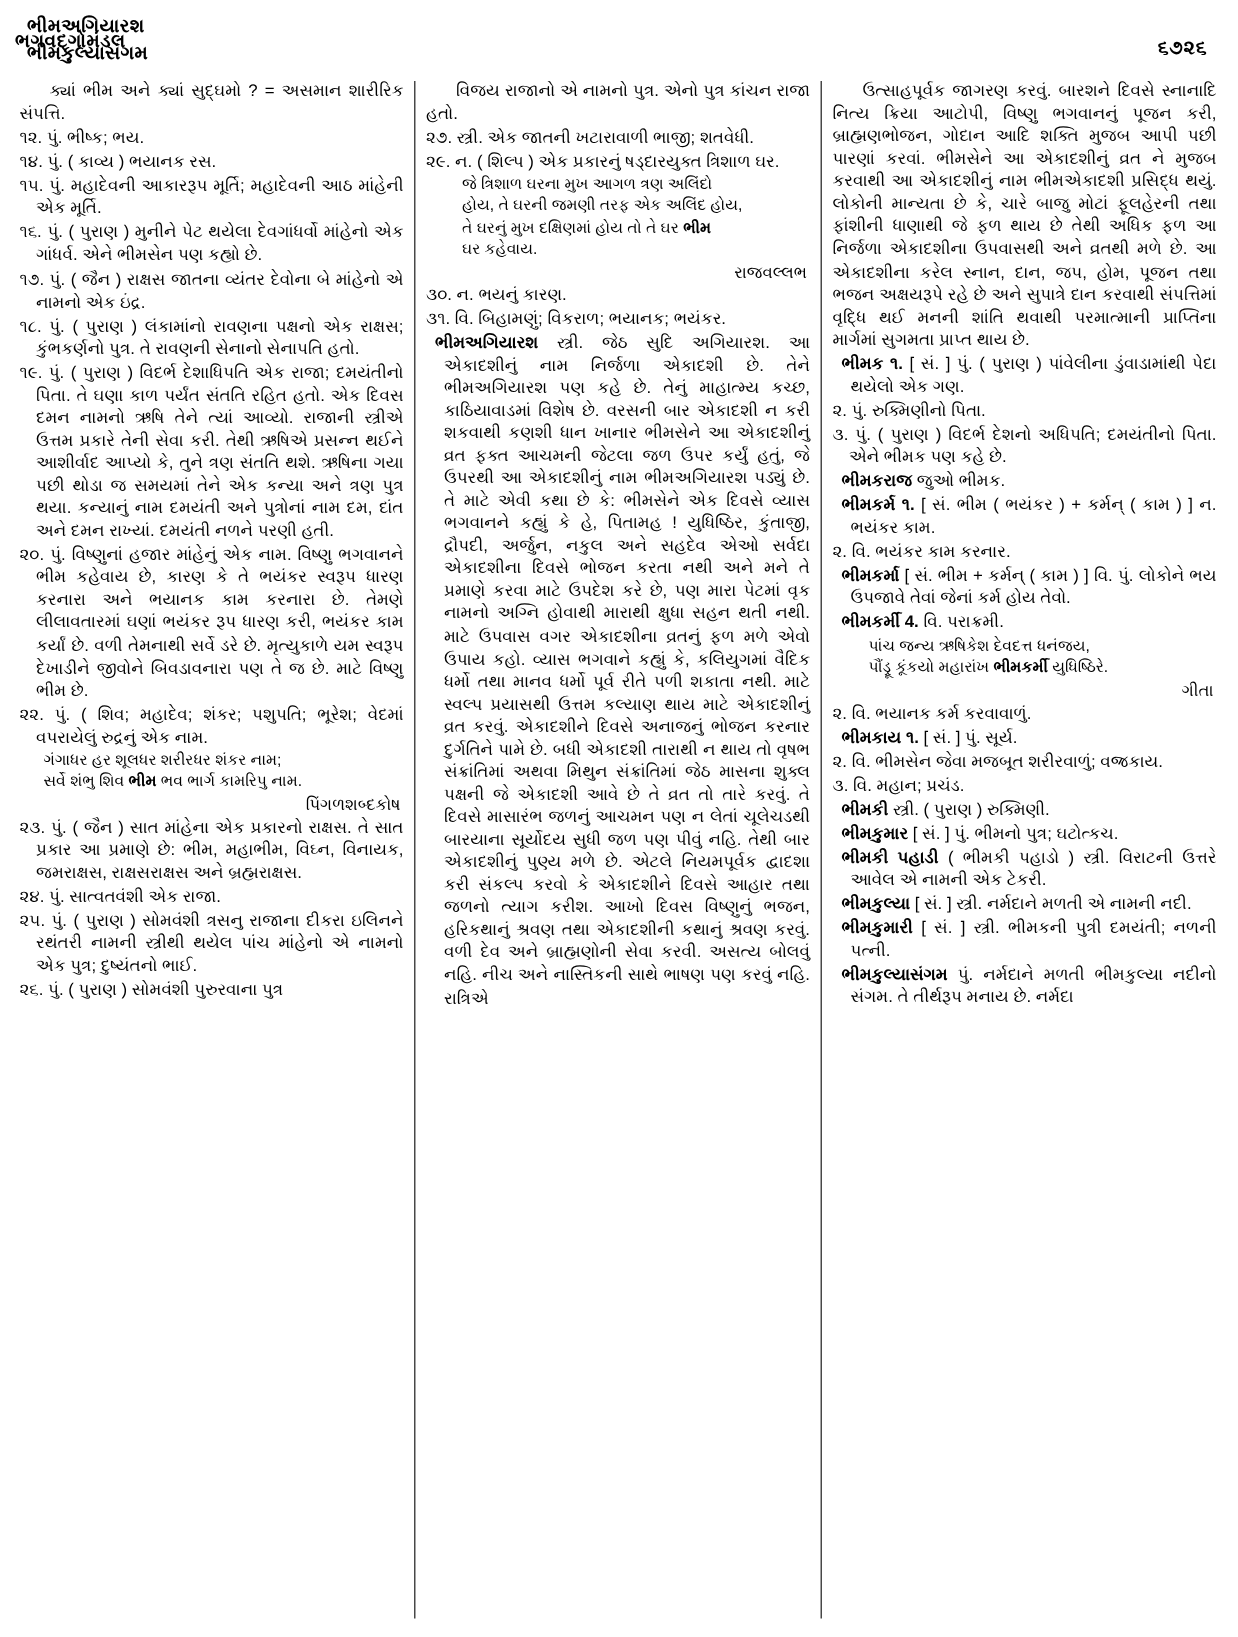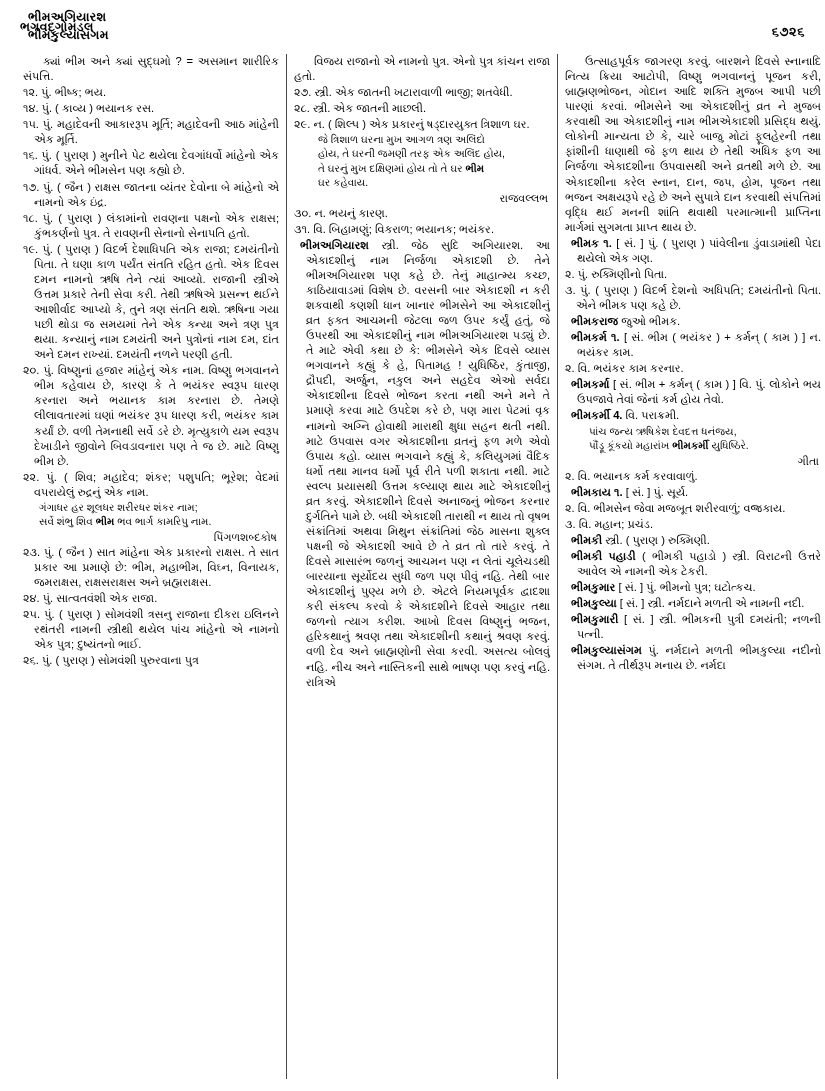--- a/index.html
+++ b/index.html
@@ -13,21 +13,21 @@
     font-family: "Liberation Sans", "DejaVu Sans", sans-serif;
     color: #000000;
     position: relative;
     overflow: hidden;
   }
   .page {
     width: 825px;
     height: 975px;
     position: relative;
     box-sizing: border-box;
-    padding: 8px 10px 4px 20px;
+    padding: 8px 10px 4px 10px;
   }
 
   
   .header {
     position: relative;
     height: 44px;
     margin-bottom: 2px;
   }
   .hdr-left {
     position: absolute;
@@ -152,21 +152,20 @@
         <div class="cite">પિંગળશબ્દકોષ</div>
         <div class="entry">૨૩. પું. ( જૈન ) સાત માંહેના એક પ્રકારનો રાક્ષસ. તે સાત પ્રકાર આ પ્રમાણે છે: ભીમ, મહાભીમ, વિઘ્ન, વિનાયક, જમરાક્ષસ, રાક્ષસરાક્ષસ અને બ્રહ્મરાક્ષસ.</div>
         <div class="entry">૨૪. પું. સાત્વતવંશી એક રાજા.</div>
         <div class="entry">૨૫. પું. ( પુરાણ ) સોમવંશી ત્રસનુ રાજાના દીકરા ઇલિનને રથંતરી નામની સ્ત્રીથી થયેલ પાંચ માંહેનો એ નામનો એક પુત્ર; દુષ્યંતનો ભાઈ.</div>
         <div class="entry">૨૬. પું. ( પુરાણ ) સોમવંશી પુરુરવાના પુત્ર</div>
       </div>
     <div class="divider"></div>
     <div class="col" id="col-1">
         <div class="entry first">વિજય રાજાનો એ નામનો પુત્ર. એનો પુત્ર કાંચન રાજા હતો.</div>
         <div class="entry">૨૭. સ્ત્રી. એક જાતની ખટારાવાળી ભાજી; શતવેધી.</div>
-        <div class="entry">૨૮. સ્ત્રી. એક જાતની માછલી.</div>
         <div class="entry">૨૯. ન. ( શિલ્પ ) એક પ્રકારનું ષડ્દારયુક્ત ત્રિશાળ ઘર.</div>
         <div class="quote verse-indent">
           <div class="quote-line">જે ત્રિશાળ ઘરના મુખ આગળ ત્રણ અલિંદો</div>
           <div class="quote-line">હોય, તે ઘરની જમણી તરફ એક અલિંદ હોય,</div>
           <div class="quote-line">તે ઘરનું મુખ દક્ષિણમાં હોય તો તે ઘર <span class="bd">ભીમ</span></div>
           <div class="quote-line">ઘર કહેવાય.</div>
         </div>
         <div class="cite">રાજવલ્લભ</div>
         <div class="entry">૩૦. ન. ભયનું કારણ.</div>
         <div class="entry">૩૧. વિ. બિહામણું; વિકરાળ; ભયાનક; ભયંકર.</div>
@@ -186,21 +185,21 @@
         <div class="quote verse-indent">
           <div class="quote-line">પાંચ જન્ય ઋષિકેશ દેવદત્ત ધનંજય,</div>
           <div class="quote-line">પૌંડ્રૂ કૂંકયો મહારાંખ <span class="bd">ભીમકર્મી</span> યુધિષ્ઠિરે.</div>
         </div>
         <div class="cite">ગીતા</div>
         <div class="entry">૨. વિ. ભયાનક કર્મ કરવાવાળું.</div>
         <div class="entry hang"><span class="hw">ભીમકાય ૧.</span><span> [ સં. ] પું. સૂર્ય.</span></div>
         <div class="entry">૨. વિ. ભીમસેન જેવા મજબૂત શરીરવાળું; વજ્રકાય.</div>
         <div class="entry">૩. વિ. મહાન; પ્રચંડ.</div>
         <div class="entry hang"><span class="hw">ભીમકી</span><span> સ્ત્રી. ( પુરાણ ) રુક્મિણી.</span></div>
+        <div class="entry hang"><span class="hw">ભીમકુમાર</span><span> [ સં. ] પું. ભીમનો પુત્ર; ઘટોત્કચ.</span></div>
         <div class="entry hang"><span class="hw">ભીમકી પહાડી</span><span> ( ભીમકી પહાડો ) સ્ત્રી. વિરાટની ઉત્તરે આવેલ એ નામની એક ટેકરી.</span></div>
-        <div class="entry hang"><span class="hw">ભીમકુમાર</span><span> [ સં. ] પું. ભીમનો પુત્ર; ઘટોત્કચ.</span></div>
         <div class="entry hang"><span class="hw">ભીમકુલ્યા</span><span> [ સં. ] સ્ત્રી. નર્મદાને મળતી એ નામની નદી.</span></div>
         <div class="entry hang"><span class="hw">ભીમકુમારી</span><span> [ સં. ] સ્ત્રી. ભીમકની પુત્રી દમયંતી; નળની પત્ની.</span></div>
         <div class="entry hang"><span class="hw">ભીમકુલ્યાસંગમ</span><span> પું. નર્મદાને મળતી ભીમકુલ્યા નદીનો સંગમ. તે તીર્થરૂપ મનાય છે. નર્મદા</span></div>
       </div>
   </div>
 
 </div>
 
 </body></html>

